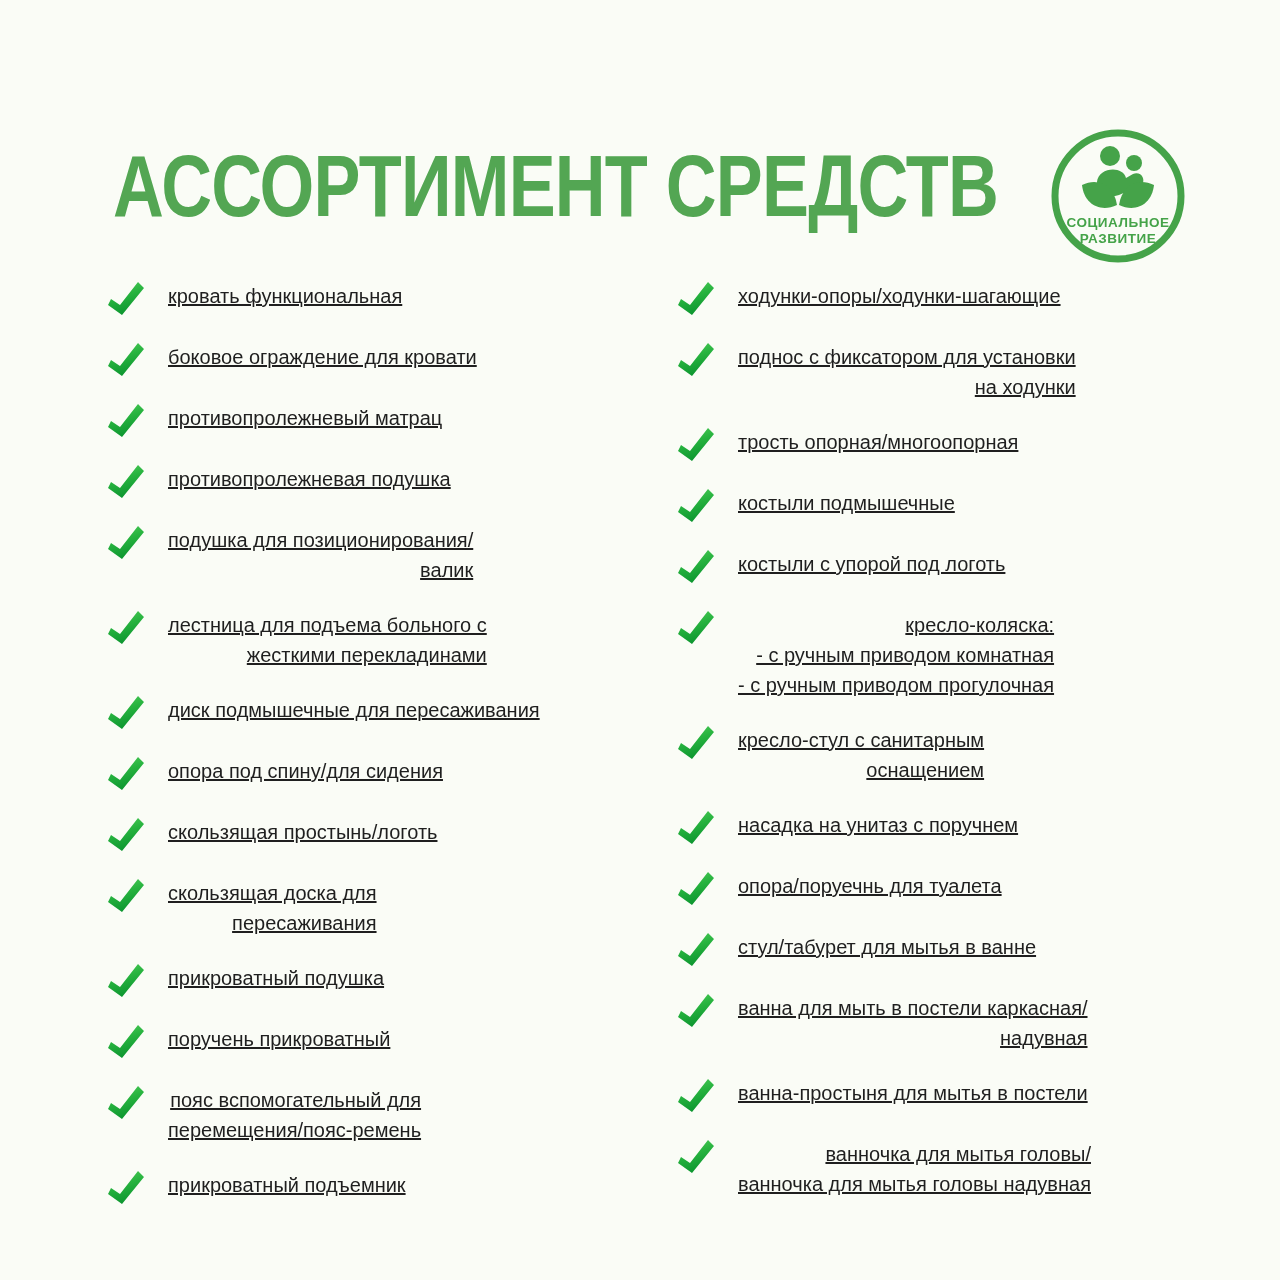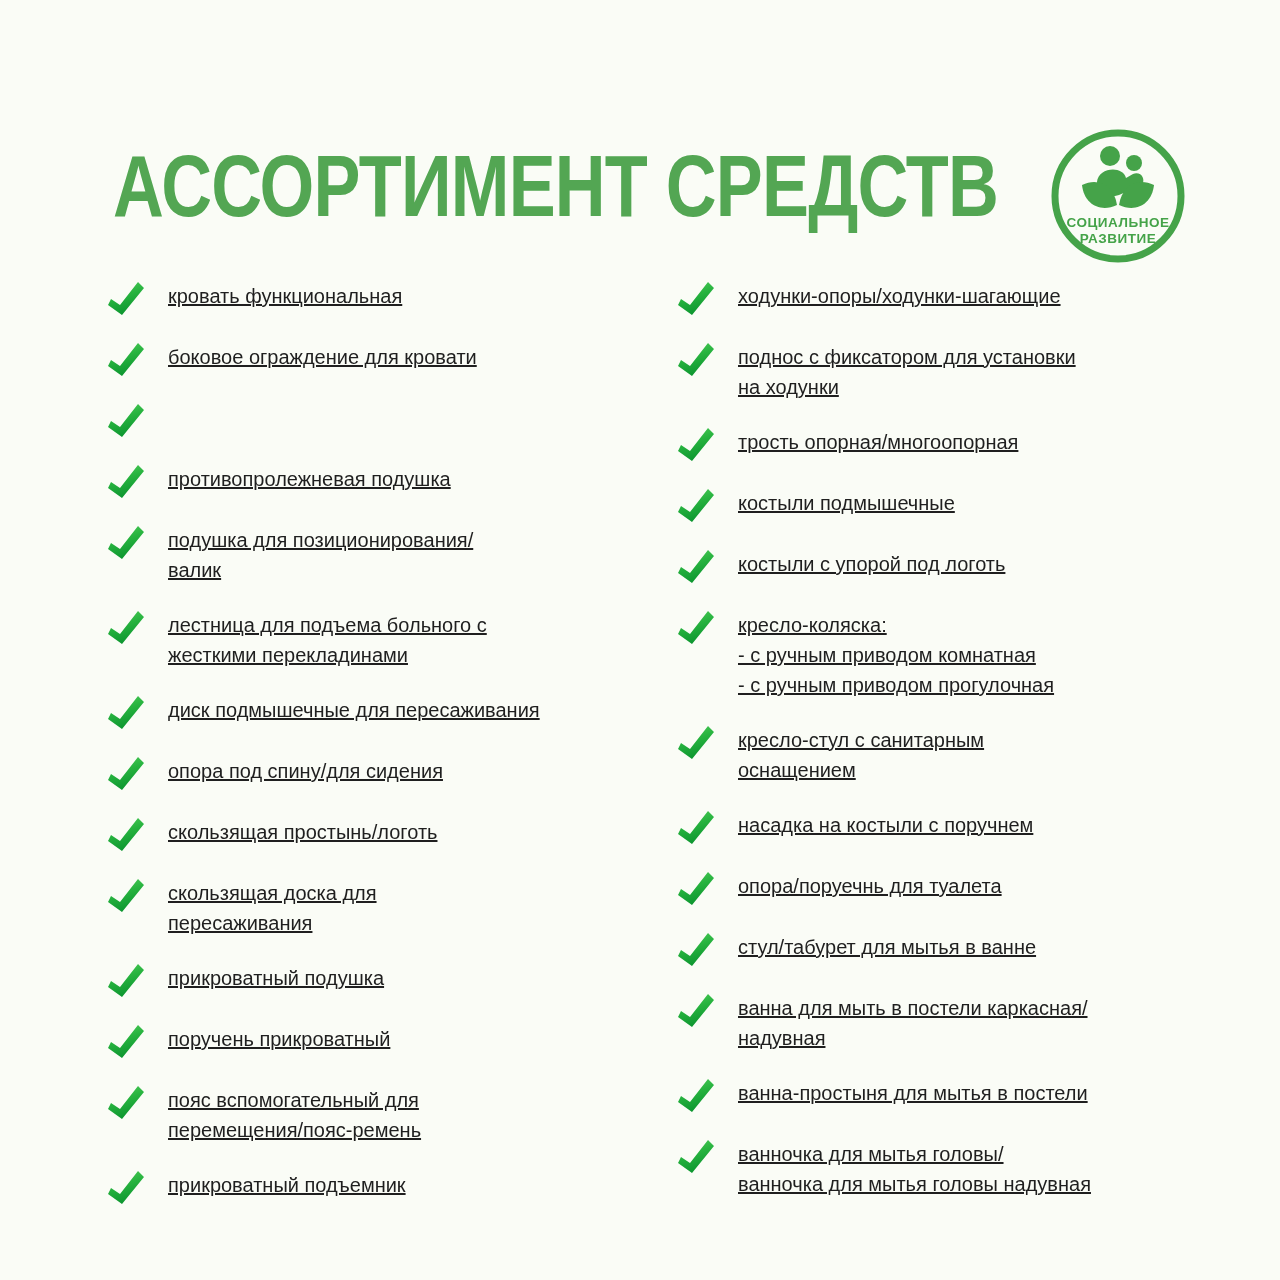--- a/index.html
+++ b/index.html
@@ -10,20 +10,21 @@
     width: 1280px;
     height: 1280px;
     position: relative;
     overflow: hidden;
     background: var(--bg, #fafcf6);
     font-family: "Liberation Sans", "DejaVu Sans", sans-serif;
   }
   .canvas {
     position: absolute;
     inset: 0;
+    text-align: right;
   }
   .title {
     position: absolute;
     left: 113px;
     top: 141px;
     margin: 0;
     font-size: 88px;
     line-height: 90px;
     font-weight: 700;
     letter-spacing: -1px;
@@ -129,20 +130,21 @@
     </span>
     <span class="item-text">боковое ограждение для кровати</span>
   </div>
 
   <div class="item">
     <span class="check">
       <svg viewBox="0 0 40 38">
         <path d="M5 20 L14 26 L32 3 L38 9 L16 36 L2 26 Z" fill="url(#ckgrad)"></path>
       </svg>
     </span>
+    <span class="item-text">противопролежневый матрац</span>
   </div>
 
   <div class="item">
     <span class="check">
       <svg viewBox="0 0 40 38">
         <path d="M5 20 L14 26 L32 3 L38 9 L16 36 L2 26 Z" fill="url(#ckgrad)"></path>
       </svg>
     </span>
     <span class="item-text">противопролежневая подушка</span>
   </div>
@@ -309,21 +311,21 @@
     <span class="item-text">кресло-стул с санитарным
 оснащением</span>
   </div>
 
   <div class="item">
     <span class="check">
       <svg viewBox="0 0 40 38">
         <path d="M5 20 L14 26 L32 3 L38 9 L16 36 L2 26 Z" fill="url(#ckgrad)"></path>
       </svg>
     </span>
-    <span class="item-text">насадка на костыли с поручнем</span>
+    <span class="item-text">насадка на унитаз с поручнем</span>
   </div>
 
   <div class="item">
     <span class="check">
       <svg viewBox="0 0 40 38">
         <path d="M5 20 L14 26 L32 3 L38 9 L16 36 L2 26 Z" fill="url(#ckgrad)"></path>
       </svg>
     </span>
     <span class="item-text">опора/поруечнь для туалета</span>
   </div>

